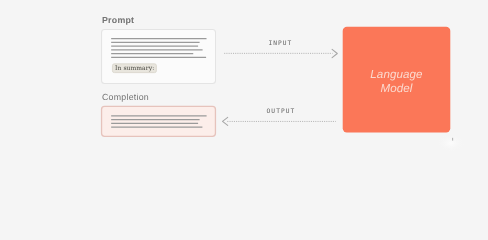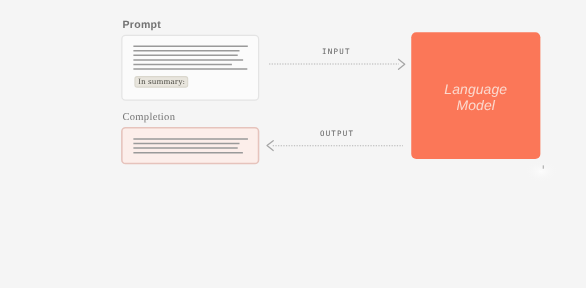--- a/index.html
+++ b/index.html
@@ -2,21 +2,21 @@
 <html><head>
 <meta charset="utf-8">
 <style>
   html,body{margin:0;padding:0;}
   body{width:488px;height:160px;overflow:hidden;background:#f5f5f5;
        font-family:"Liberation Sans",sans-serif;-webkit-font-smoothing:antialiased;text-rendering:geometricPrecision;}
   .stage{position:relative;width:488px;height:160px;}
 
   .lbl{position:absolute;font-size:8.8px;color:#737373;letter-spacing:0.25px;white-space:nowrap;}
   #lbl-prompt{left:102px;top:14.8px;font-weight:bold;}
-  #lbl-completion{left:102px;top:91.8px;font-family:Liberation Serif, serif;}
+  #lbl-completion{left:102px;top:91.8px;}
 
   svg.cards{position:absolute;left:0;top:0;width:488px;height:160px;overflow:visible;}
 
   svg.lines{position:absolute;left:0;top:0;width:488px;height:160px;overflow:visible;pointer-events:none;}
 
   #badge-box{position:absolute;left:0;top:0;width:488px;height:160px;overflow:visible;}
   #badge{position:absolute;left:112.4px;top:64.3px;width:44.5px;height:9.2px;
       font-size:6.05px;color:#47463f;line-height:9.2px;text-align:center;box-sizing:border-box;
       font-family:"DejaVu Serif",serif;letter-spacing:0.05px;}
 

